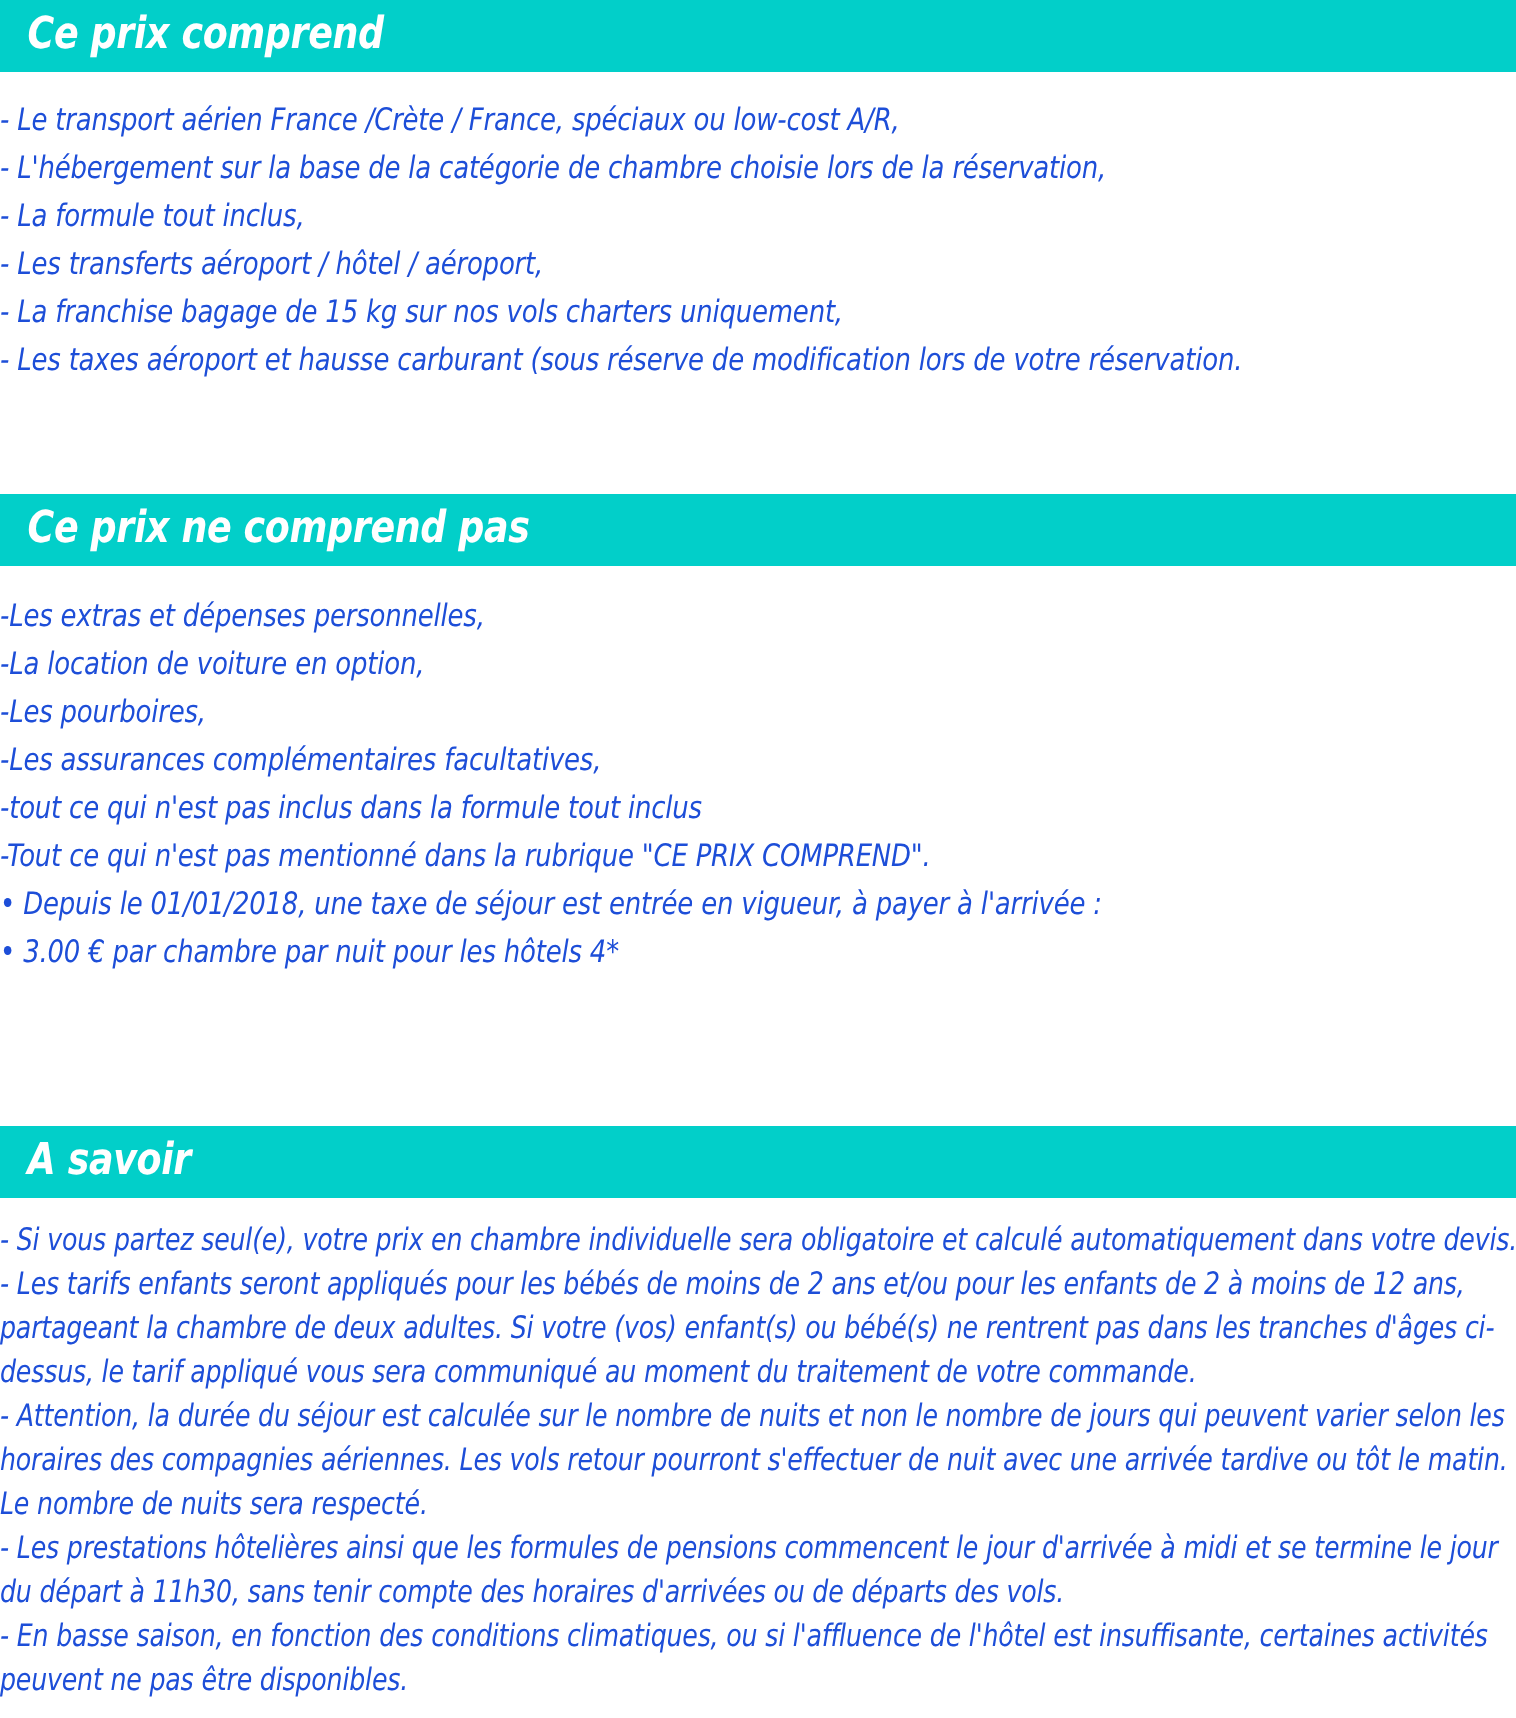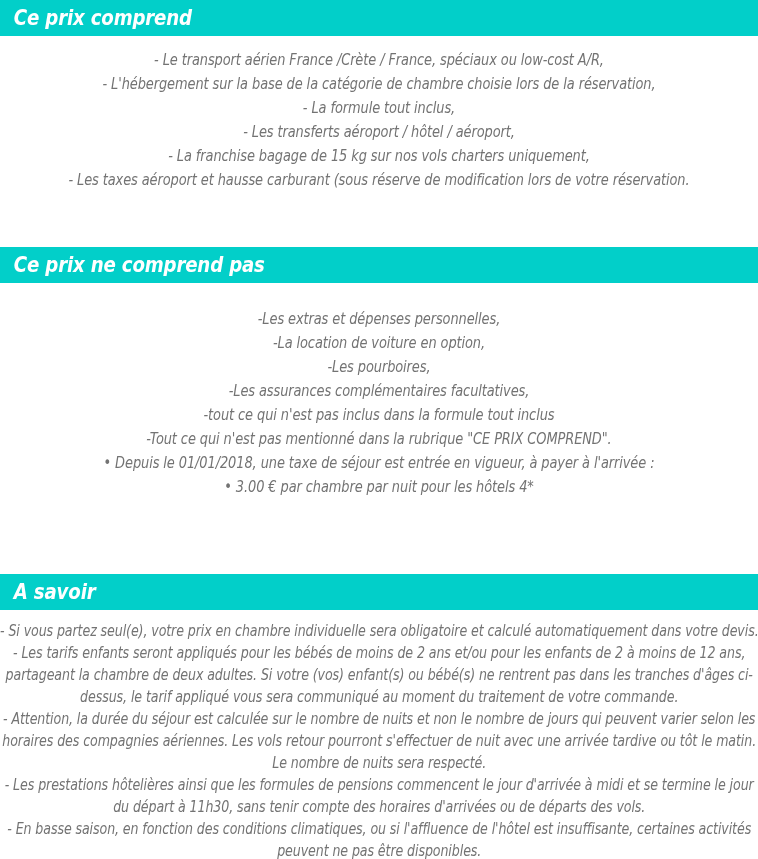--- a/index.html
+++ b/index.html
@@ -35,43 +35,42 @@
     white-space: nowrap;
     overflow: hidden;
     font-stretch: condensed;
     transform: scaleX(0.92);
     transform-origin: left center;
     width: 824px;
   }
 
   
   .section-body {
-    color: #737373;
+    color: #1d4ed8;
     font-style: italic;
     font-size: 15.5px;
     font-stretch: condensed;
     letter-spacing: -0.1px;
-    text-align: center;
   }
 
   .line {
     white-space: nowrap;
     overflow: hidden;
     transform: scaleX(0.93);
     transform-origin: left center;
     width: 815px;
   }
 
   
   .sec1 .section-body { padding-top: 12px; }
   .sec1 .line { line-height: 24px; }
 
   
   .sec2 { margin-top: 9px; }
-  .sec2 .section-body { padding-top: 24px; }
+  .sec2 .section-body { padding-top: 13px; }
   .sec2 .line { line-height: 24px; }
 
   
   .sec3 { margin-top: 26px; }
   .sec3 .section-body { padding-top: 10px; }
   .sec3 .line { line-height: 22px; }
   .sec3 .line.tight { transform: scaleX(0.905); width: 838px; }
 
   .spacer-after-sec1 { height: 46px; }
   .spacer-after-sec2 { height: 49px; }

